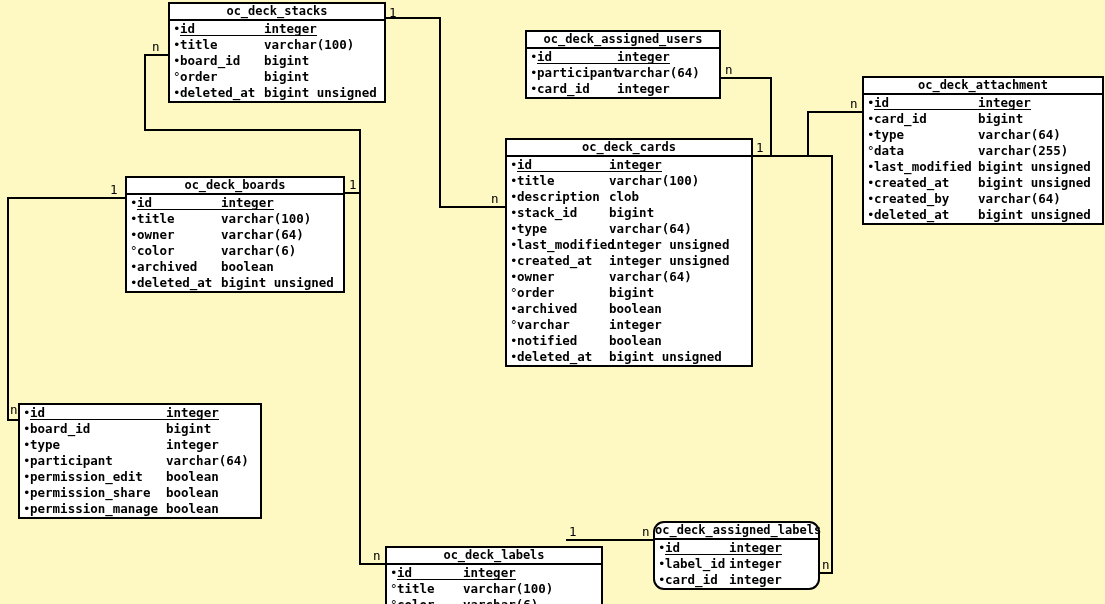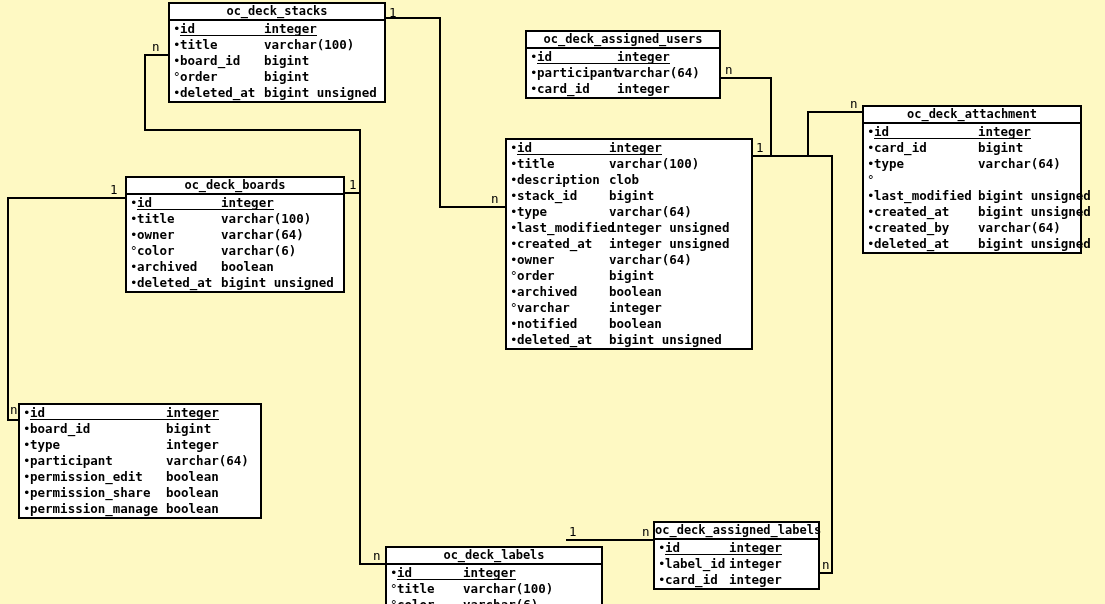--- a/index.html
+++ b/index.html
@@ -100,53 +100,57 @@
           </span></div>
         <div class="trow"><span class="bullet">•</span><span class="rowline">
             <span class="fname" style="width: 80px;">participant</span>
             <span class="ftype">varchar(64)</span>
           </span></div>
         <div class="trow"><span class="bullet">•</span><span class="rowline">
             <span class="fname" style="width: 80px;">card_id</span>
             <span class="ftype">integer</span>
           </span></div>
       </div>
-      <div class="etable" style="left: 862px; top: 76px; width: 220px; border-color: rgb(0, 0, 0); margin-top: 29px;">
+      <div class="etable" style="left: 862px; top: 76px; width: 242px; border-color: rgb(0, 0, 0);">
         <div class="etitle">oc_deck_attachment</div>
         <div class="trow"><span class="bullet">•</span><span class="rowline pk">
             <span class="fname" style="width: 104px;">id</span>
             <span class="ftype">integer</span>
           </span></div>
         <div class="trow"><span class="bullet">•</span><span class="rowline">
             <span class="fname" style="width: 104px;">card_id</span>
             <span class="ftype">bigint</span>
           </span></div>
         <div class="trow"><span class="bullet">•</span><span class="rowline">
             <span class="fname" style="width: 104px;">type</span>
             <span class="ftype">varchar(64)</span>
           </span></div>
-        <div class="trow"><span class="bullet">°</span></div>
+        <div class="trow"><span class="bullet">°</span><span class="rowline">
+            <span class="fname" style="width: 104px;">data</span>
+            <span class="ftype">varchar(255)</span>
+          </span></div>
         <div class="trow"><span class="bullet">•</span><span class="rowline">
             <span class="fname" style="width: 104px;">last_modified</span>
             <span class="ftype">bigint unsigned</span>
           </span></div>
         <div class="trow"><span class="bullet">•</span><span class="rowline">
             <span class="fname" style="width: 104px;">created_at</span>
             <span class="ftype">bigint unsigned</span>
           </span></div>
         <div class="trow"><span class="bullet">•</span><span class="rowline">
             <span class="fname" style="width: 104px;">created_by</span>
             <span class="ftype">varchar(64)</span>
           </span></div>
         <div class="trow"><span class="bullet">•</span><span class="rowline">
             <span class="fname" style="width: 104px;">deleted_at</span>
             <span class="ftype">bigint unsigned</span>
           </span></div>
       </div>
       <div class="etable" style="left: 505px; top: 138px; width: 248px; border-color: rgb(0, 0, 0);">
+        <div class="etitle">oc_deck_cards</div>
         <div class="trow"><span class="bullet">•</span><span class="rowline pk">
             <span class="fname" style="width: 92px;">id</span>
             <span class="ftype">integer</span>
           </span></div>
         <div class="trow"><span class="bullet">•</span><span class="rowline">
             <span class="fname" style="width: 92px;">title</span>
             <span class="ftype">varchar(100)</span>
           </span></div>
         <div class="trow"><span class="bullet">•</span><span class="rowline">
             <span class="fname" style="width: 92px;">description</span>
@@ -262,21 +266,21 @@
           </span></div>
         <div class="trow"><span class="bullet">°</span><span class="rowline">
             <span class="fname" style="width: 66px;">color</span>
             <span class="ftype">varchar(6)</span>
           </span></div>
         <div class="trow"><span class="bullet">•</span><span class="rowline">
             <span class="fname" style="width: 66px;">board_id</span>
             <span class="ftype">bigint</span>
           </span></div>
       </div>
-      <div class="etable" style="left: 653px; top: 521px; width: 167px; border-color: rgb(0, 0, 0);">
+      <div class="etable" style="left: 653px; top: 521px; width: 167px; border-color: rgb(0, 0, 0); border-radius: 11px;">
         <div class="etitle">oc_deck_assigned_labels</div>
         <div class="trow"><span class="bullet">•</span><span class="rowline pk">
             <span class="fname" style="width: 64px;">id</span>
             <span class="ftype">integer</span>
           </span></div>
         <div class="trow"><span class="bullet">•</span><span class="rowline">
             <span class="fname" style="width: 64px;">label_id</span>
             <span class="ftype">integer</span>
           </span></div>
         <div class="trow"><span class="bullet">•</span><span class="rowline">

